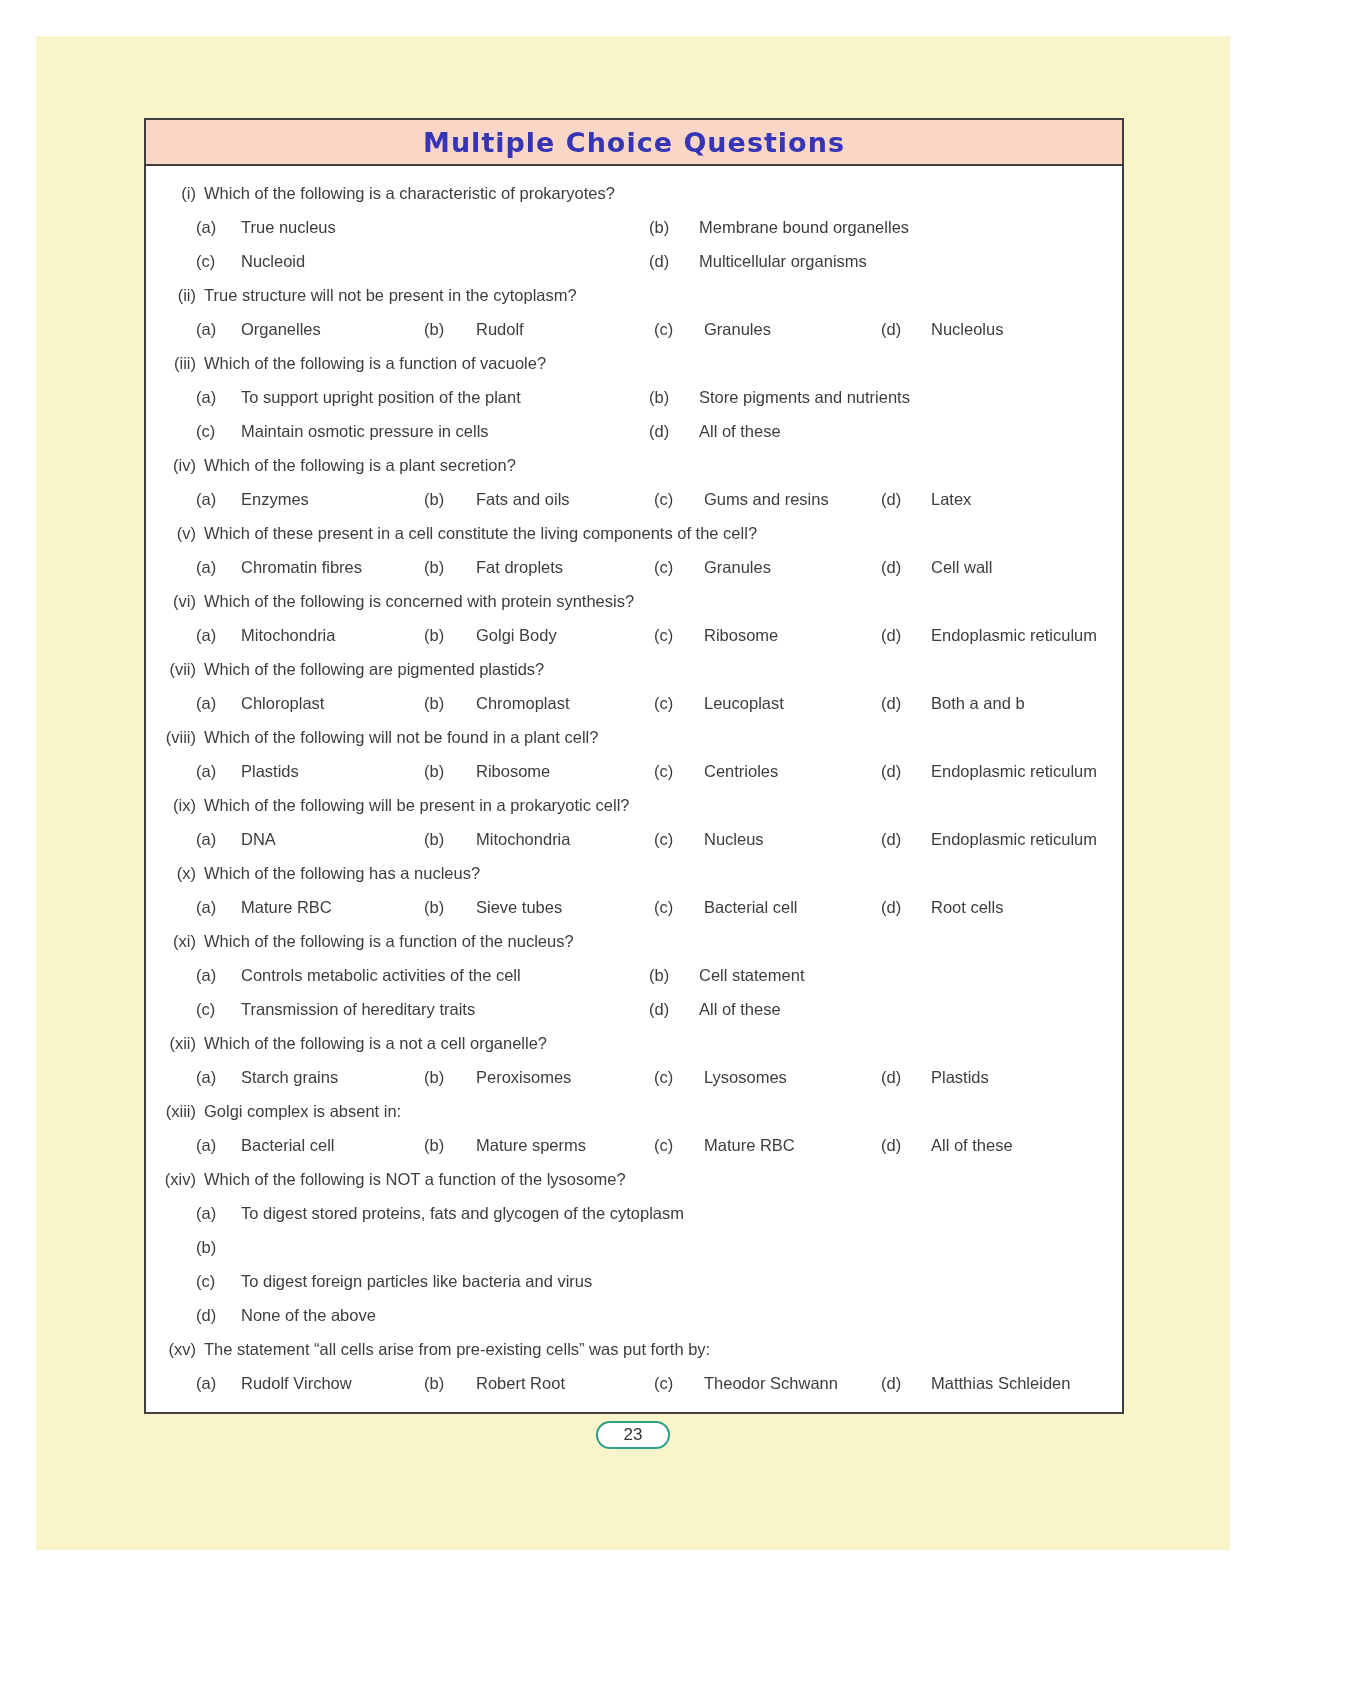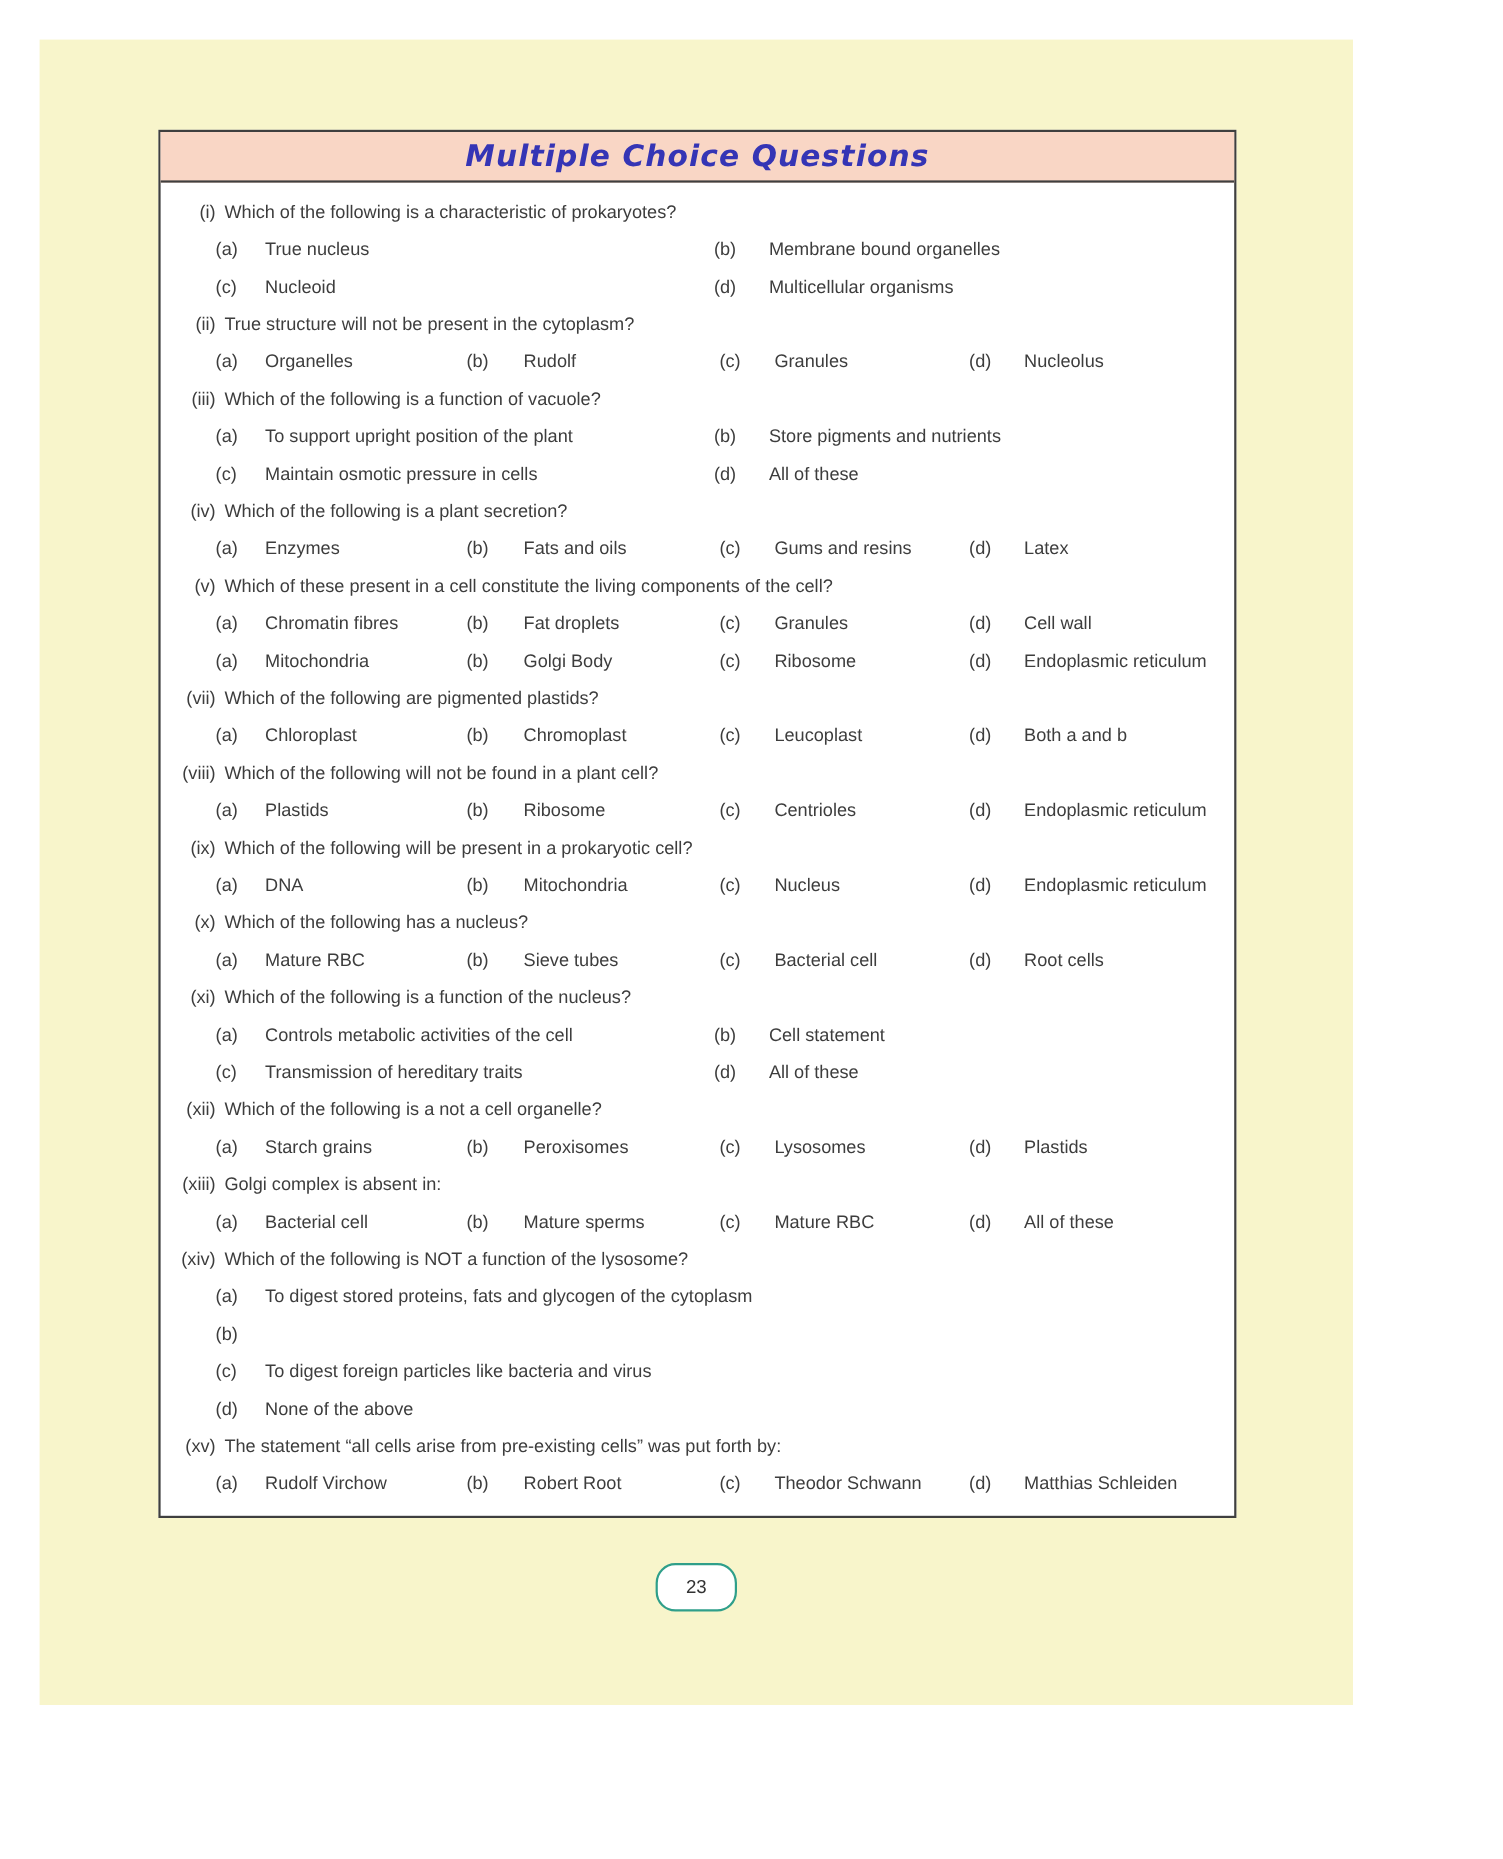--- a/index.html
+++ b/index.html
@@ -30,21 +30,20 @@
   .mcq-header {
     height: 44px;
     background: #f9d6c5;
     border-bottom: 2px solid #3f3f3f;
     display: flex;
     align-items: center;
     justify-content: center;
   }
   .mcq-title {
     font-family: "DejaVu Sans", sans-serif;
-    font-style: italic;
     font-weight: bold;
     font-size: 27px;
     color: #3535b5;
     letter-spacing: 1px;
   }
   .questions { padding: 10px 0 12px 0; }
   .row {
     height: 34px;
     display: grid;
     align-items: center;
@@ -57,21 +56,21 @@
   .opts-4 { grid-template-columns: 45px 183px 52px 178px 50px 177px 50px auto; padding-left: 50px; }
   .opts-2 { grid-template-columns: 45px 408px 50px auto; padding-left: 50px; }
   .opts-1 { grid-template-columns: 45px auto; padding-left: 50px; }
   .cell   { white-space: nowrap; overflow: visible; }
   .page-num-badge {
     position: absolute;
     left: 50%;
     transform: translateX(-50%);
     top: 1385px;
     width: 74px;
-    height: 44px;
+    height: 28px;
     box-sizing: border-box;
     background: #ffffff;
     border: 2px solid #2f9f8a;
     border-radius: 18px;
     display: flex;
     align-items: center;
     justify-content: center;
     font-size: 17px;
     color: #333333;
   }
@@ -154,20 +153,24 @@
           <div class="row opts-4">
             <span class="opt-letter cell">(a)</span>
             <span class="opt-text cell">Chromatin fibres</span>
             <span class="opt-letter cell">(b)</span>
             <span class="opt-text cell">Fat droplets</span>
             <span class="opt-letter cell">(c)</span>
             <span class="opt-text cell">Granules</span>
             <span class="opt-letter cell">(d)</span>
             <span class="opt-text cell">Cell wall</span>
           </div>
+          <div class="row q-row">
+            <span class="q-num cell">(vi)</span>
+            <span class="q-text cell">Which of the following is concerned with protein synthesis?</span>
+          </div>
           <div class="row opts-4">
             <span class="opt-letter cell">(a)</span>
             <span class="opt-text cell">Mitochondria</span>
             <span class="opt-letter cell">(b)</span>
             <span class="opt-text cell">Golgi Body</span>
             <span class="opt-letter cell">(c)</span>
             <span class="opt-text cell">Ribosome</span>
             <span class="opt-letter cell">(d)</span>
             <span class="opt-text cell">Endoplasmic reticulum</span>
           </div>

